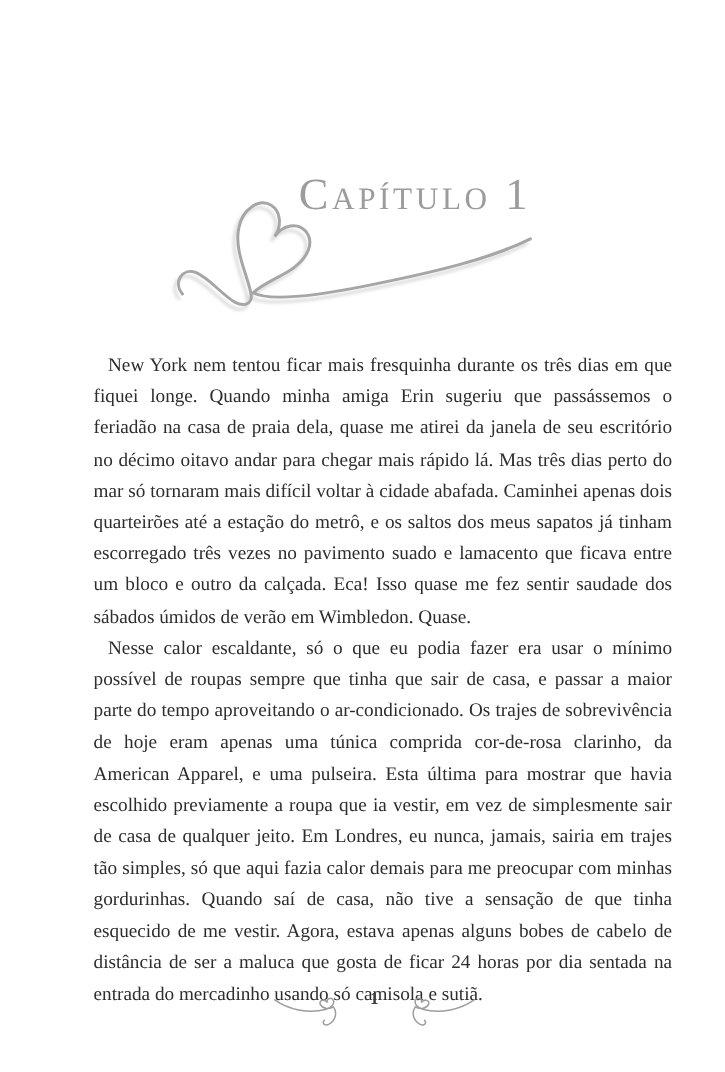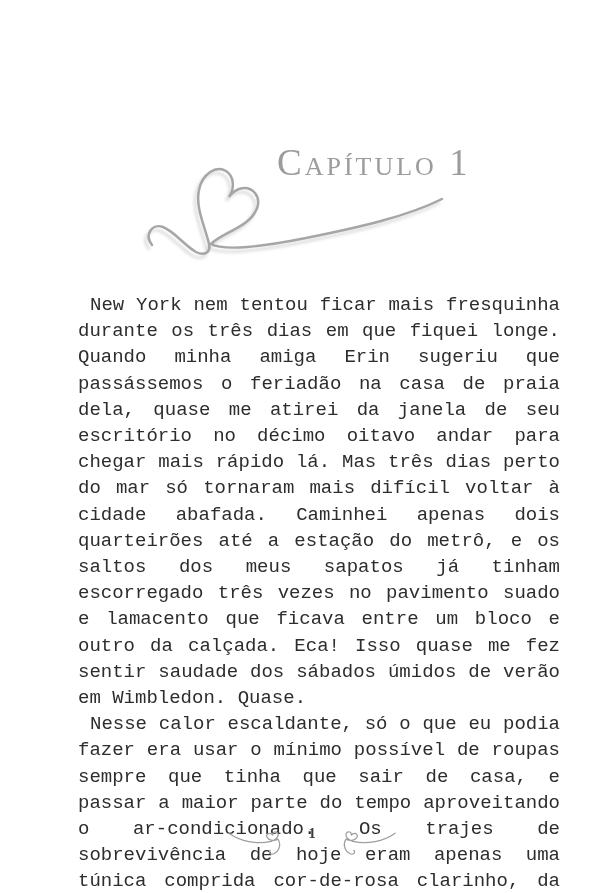--- a/index.html
+++ b/index.html
@@ -39,35 +39,33 @@
   .chapter-title {
     position: absolute;
     left: 249px;
     top: 141px;
     font-size: 37px;
     font-weight: 400;
     font-variant: small-caps;
     letter-spacing: 3px;
     color: #9c9c9c;
     white-space: nowrap;
-    margin-left: 28px;
   }
 
   
   .body-text {
     padding: 0 44px 0 78px;
     color: #2d2d2d;
   }
   .body-text p {
-    font-size: 19px;
+    font-size: 16px;
     line-height: 26.2px;
     text-align: justify;
     text-indent: 12px;
     hyphens: auto;
-    font-family: Liberation Mono, monospace;
     -webkit-hyphens: auto;
   }
 
   
   .page-footer {
     position: absolute;
     left: 0;
     right: 0;
     top: 822px;
     height: 42px;

